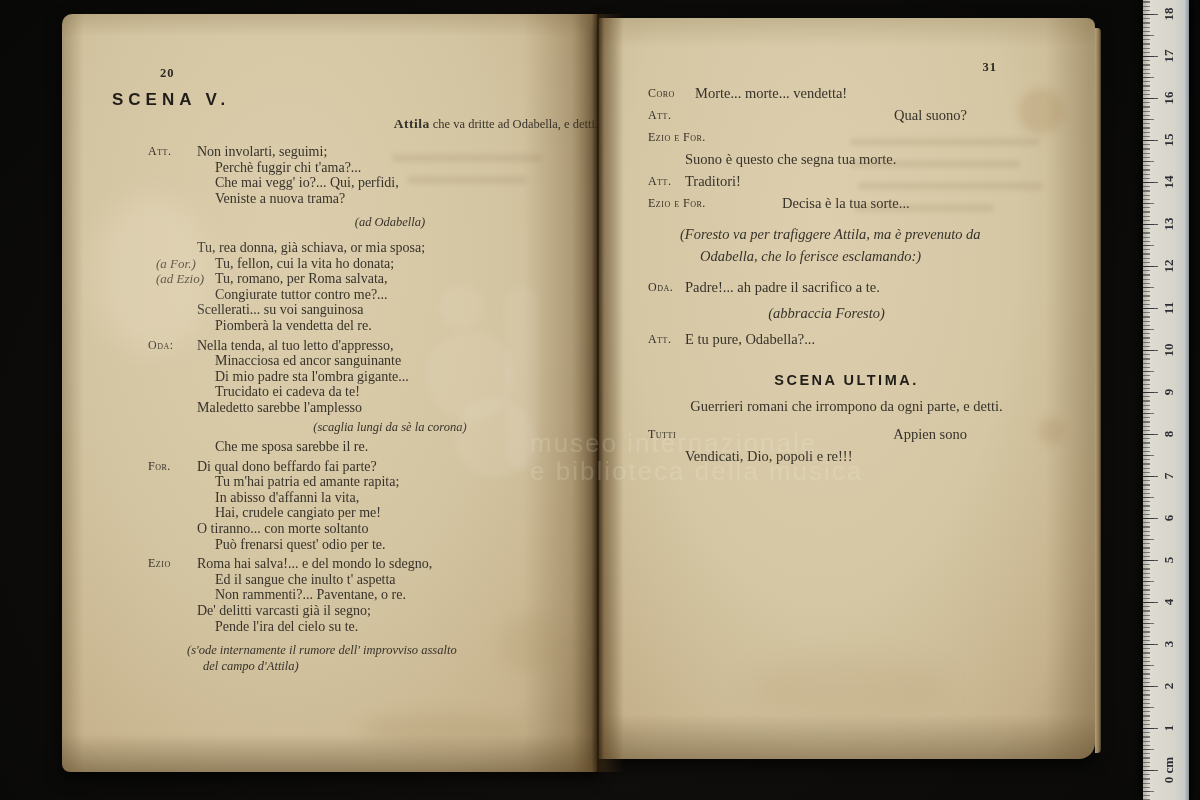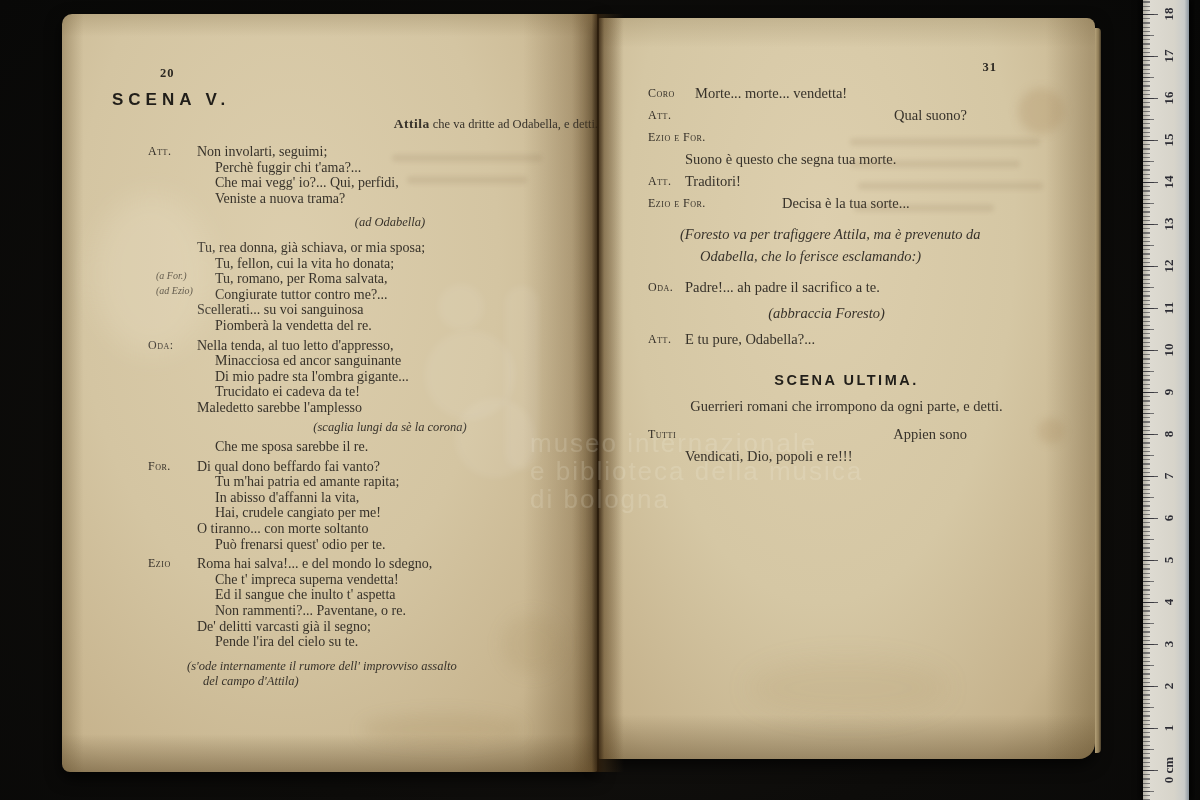--- a/index.html
+++ b/index.html
@@ -48,21 +48,21 @@
   #lp .scene-sub b{font-size:13.5px;letter-spacing:.5px;}
 
   .lines{position:absolute;left:0;right:0;}
   #lp .lines{top:130px;}
   #rp .lines{top:64px;}
   .line{position:relative;font-size:14px;line-height:15.6px;height:15.6px;white-space:nowrap;color:#37322a;}
   #rp .line{font-size:14.5px;line-height:22px;height:22px;}
   .sp{position:absolute;font-variant:small-caps;font-size:12px;letter-spacing:.5px;color:#332e27;}
   #lp .sp{left:86px;}
   #rp .sp{left:50px;}
-  .pre{position:absolute;left:94px;font-style:italic;font-size:10px;color:#453d30;margin-top:12px;}
+  .pre{position:absolute;left:94px;font-style:italic;font-size:13px;color:#453d30;}
   #lp .ind0 .txt{margin-left:135px;}
   #lp .ind1 .txt{margin-left:153px;}
   #rp .ind0 .txt{margin-left:97px;}
   #rp .ind1 .txt{margin-left:87px;}
   #rp .ind2 .txt{margin-left:184px;}
   .txt{display:inline-block;}
   .vr .txt{position:absolute;right:128px;margin:0!important;}
   .sc,.sl,.sl2{font-style:italic;font-size:12.5px;color:#45)}
   .sc{font-style:italic;font-size:12.5px;}
   #lp .sc{text-align:center;padding-left:120px;}
@@ -129,28 +129,27 @@
       <div class="line v ind1"><span class="txt">Congiurate tuttor contro me?...</span></div>
       <div class="line v ind0"><span class="txt">Scellerati... su voi sanguinosa</span></div>
       <div class="line v ind1"><span class="txt">Piomberà la vendetta del re.</span></div>
       <div class="line v ind0 mts"><span class="sp">Oda:</span><span class="txt">Nella tenda, al tuo letto d'appresso,</span></div>
       <div class="line v ind1"><span class="txt">Minacciosa ed ancor sanguinante</span></div>
       <div class="line v ind1"><span class="txt">Di mio padre sta l'ombra gigante...</span></div>
       <div class="line v ind1"><span class="txt">Trucidato ei cadeva da te!</span></div>
       <div class="line v ind0"><span class="txt">Maledetto sarebbe l'amplesso</span></div>
       <div class="line sc mts"><span class="txt">(scaglia lungi da sè la corona)</span></div>
       <div class="line v ind1 mts"><span class="txt">Che me sposa sarebbe il re.</span></div>
-      <div class="line v ind0 mts"><span class="sp">For.</span><span class="txt">Di qual dono beffardo fai vanto?</span></div>
+      <div class="line v ind0 mts"><span class="sp">For.</span><span class="txt">Di qual dono beffardo fai parte?</span></div>
       <div class="line v ind1"><span class="txt">Tu m'hai patria ed amante rapita;</span></div>
       <div class="line v ind1"><span class="txt">In abisso d'affanni la vita,</span></div>
       <div class="line v ind1"><span class="txt">Hai, crudele cangiato per me!</span></div>
       <div class="line v ind0"><span class="txt">O tiranno... con morte soltanto</span></div>
       <div class="line v ind1"><span class="txt">Può frenarsi quest' odio per te.</span></div>
       <div class="line v ind0 mts"><span class="sp">Ezio</span><span class="txt">Roma hai salva!... e del mondo lo sdegno,</span></div>
-      <div class="line v ind1"><span class="txt">Che t' impreca superna vendetta!</span></div>
       <div class="line v ind1"><span class="txt">Ed il sangue che inulto t' aspetta</span></div>
       <div class="line v ind1"><span class="txt">Non rammenti?... Paventane, o re.</span></div>
       <div class="line v ind0"><span class="txt">De' delitti varcasti già il segno;</span></div>
       <div class="line v ind1"><span class="txt">Pende l'ira del cielo su te.</span></div>
       <div class="line sl mtm"><span class="txt">(s'ode internamente il rumore dell' improvviso assalto</span></div>
       <div class="line sl2"><span class="txt">del campo d'Attila)</span></div>
     </div>
   <div class="stain" style="left:30px;top:180px;width:120px;height:160px;background:rgba(255,250,232,.16);filter:blur(14px);"></div>
   <div class="stain" style="left:300px;top:700px;width:160px;height:30px;background:rgba(140,110,65,.14);filter:blur(8px);"></div>
   <div class="stain" style="left:440px;top:600px;width:60px;height:60px;background:rgba(150,120,70,.12);filter:blur(8px);"></div>
@@ -198,21 +197,20 @@
     <div class="fold"></div>
   </div>
 
 <div id="wm">
   <div class="wm-shape" style="left:425px;top:330px;width:90px;height:90px;border-radius:50%;"></div>
   <div class="wm-shape" style="left:455px;top:398px;width:80px;height:80px;border-radius:50%;"></div>
   <div class="wm-shape" style="left:505px;top:286px;width:34px;height:184px;border-radius:17px;"></div>
   <div class="wm-shape" style="left:438px;top:284px;width:46px;height:46px;border-radius:50%;"></div>
   <div class="wm-t" style="top:428px;">museo internazionale</div>
   <div class="wm-t" style="top:456px;">e biblioteca della musica</div>
-  <div class="wm-t" style="top:484px;">di bologna</div>
 </div>
 
 <div id="ruler">
   <div class="t tmm"></div>
   <div class="t th"></div>
   <div class="t tcm"></div>
   <div id="ruler-labels">
       <span class="rlab" style="top: 7px;">18</span>
       <span class="rlab" style="top: 49px;">17</span>
       <span class="rlab" style="top: 91px;">16</span>

